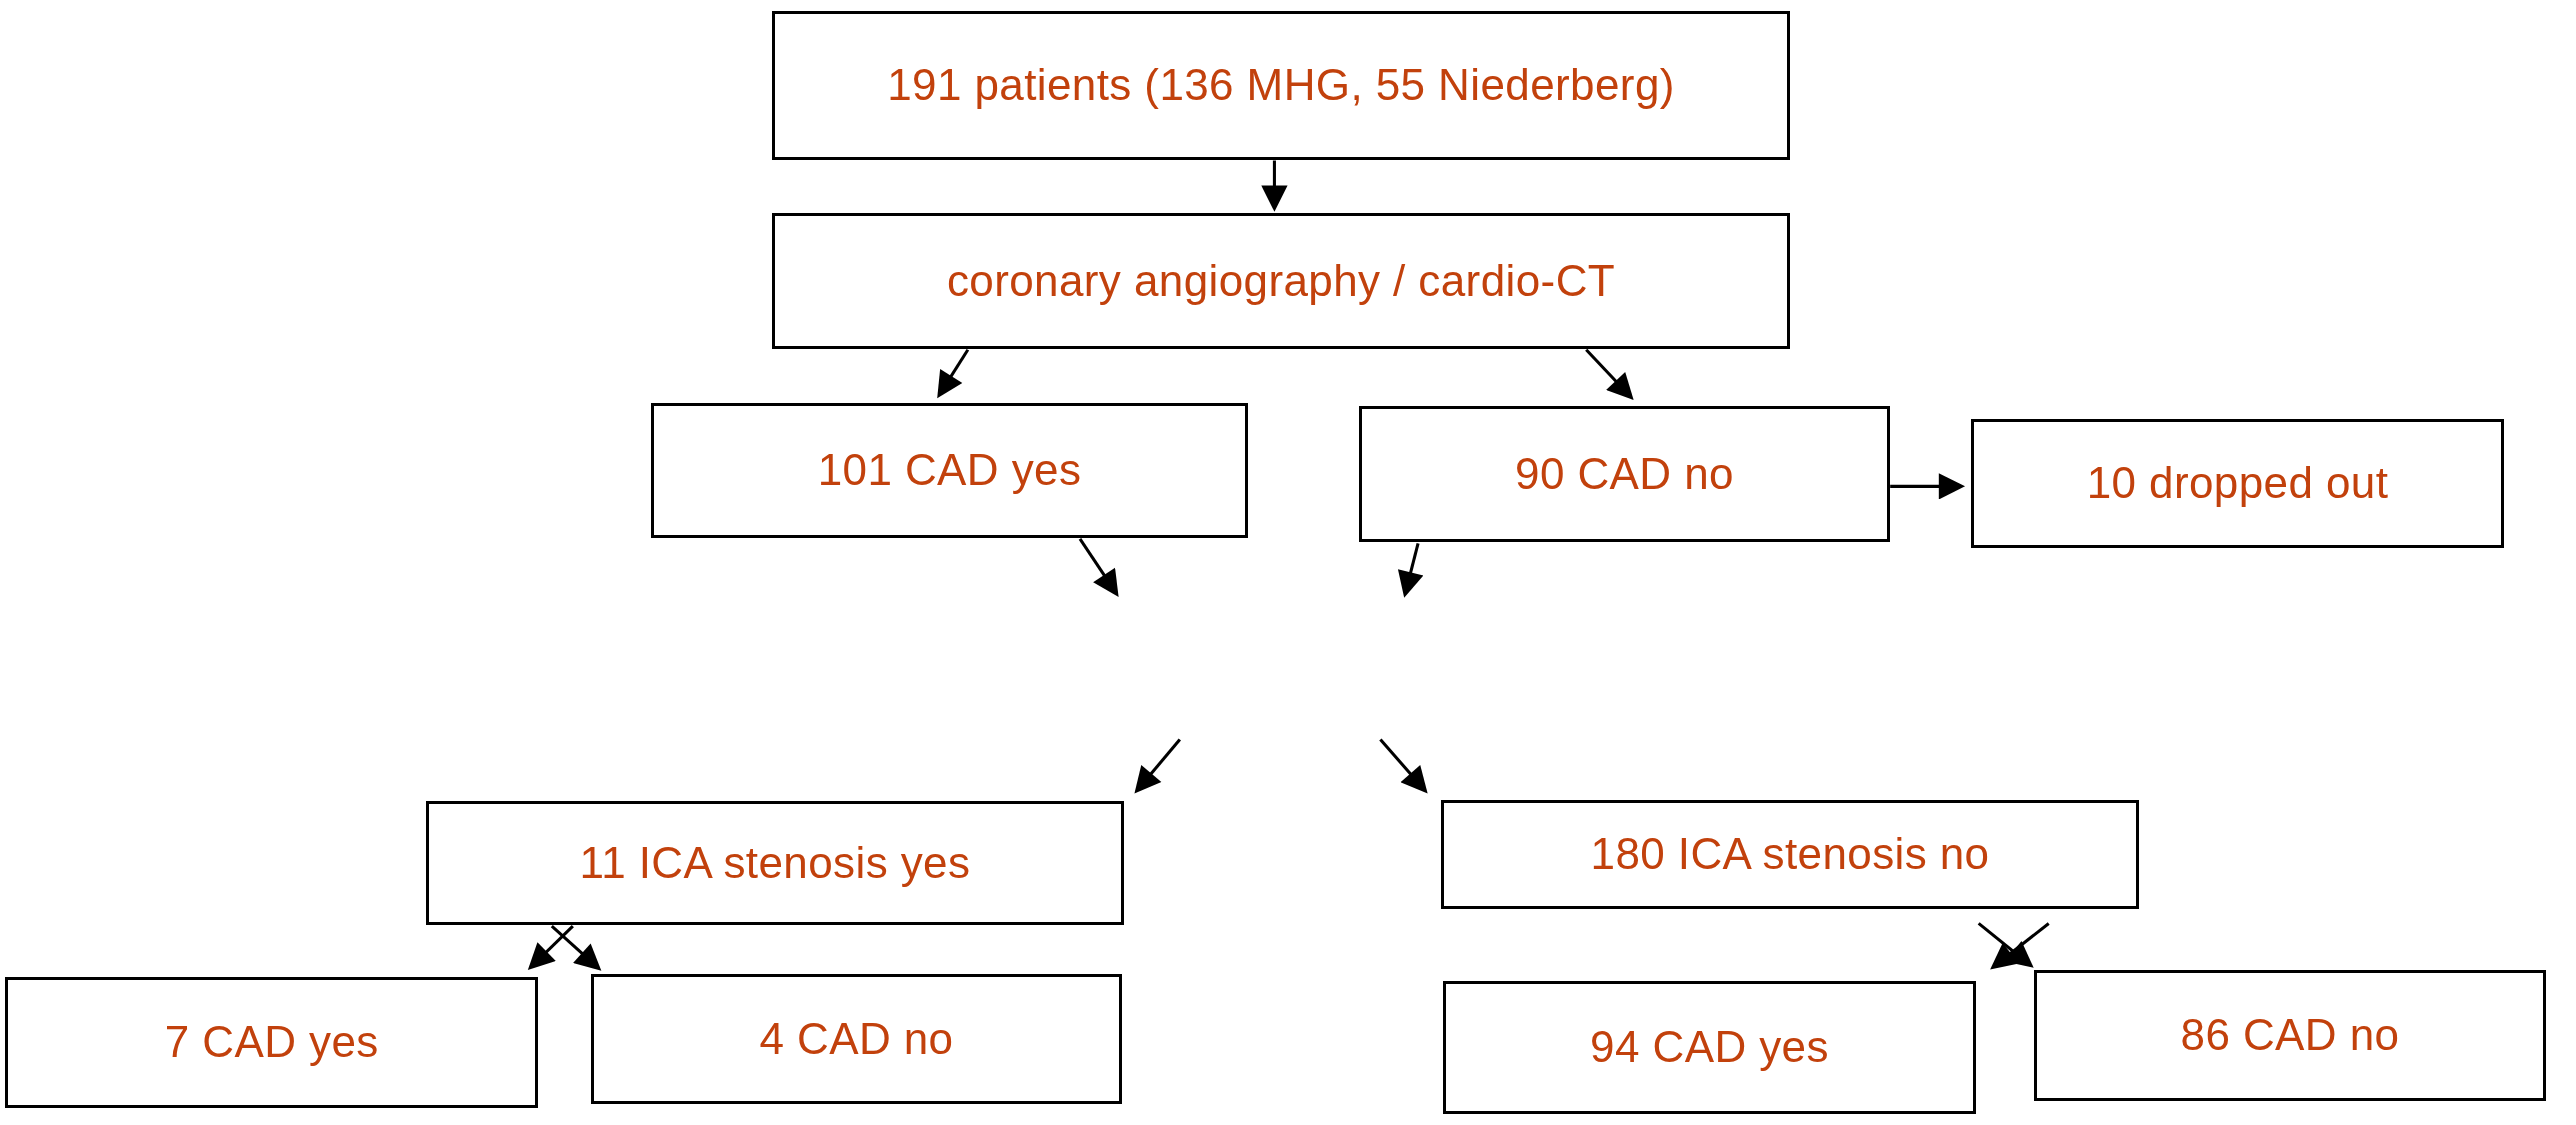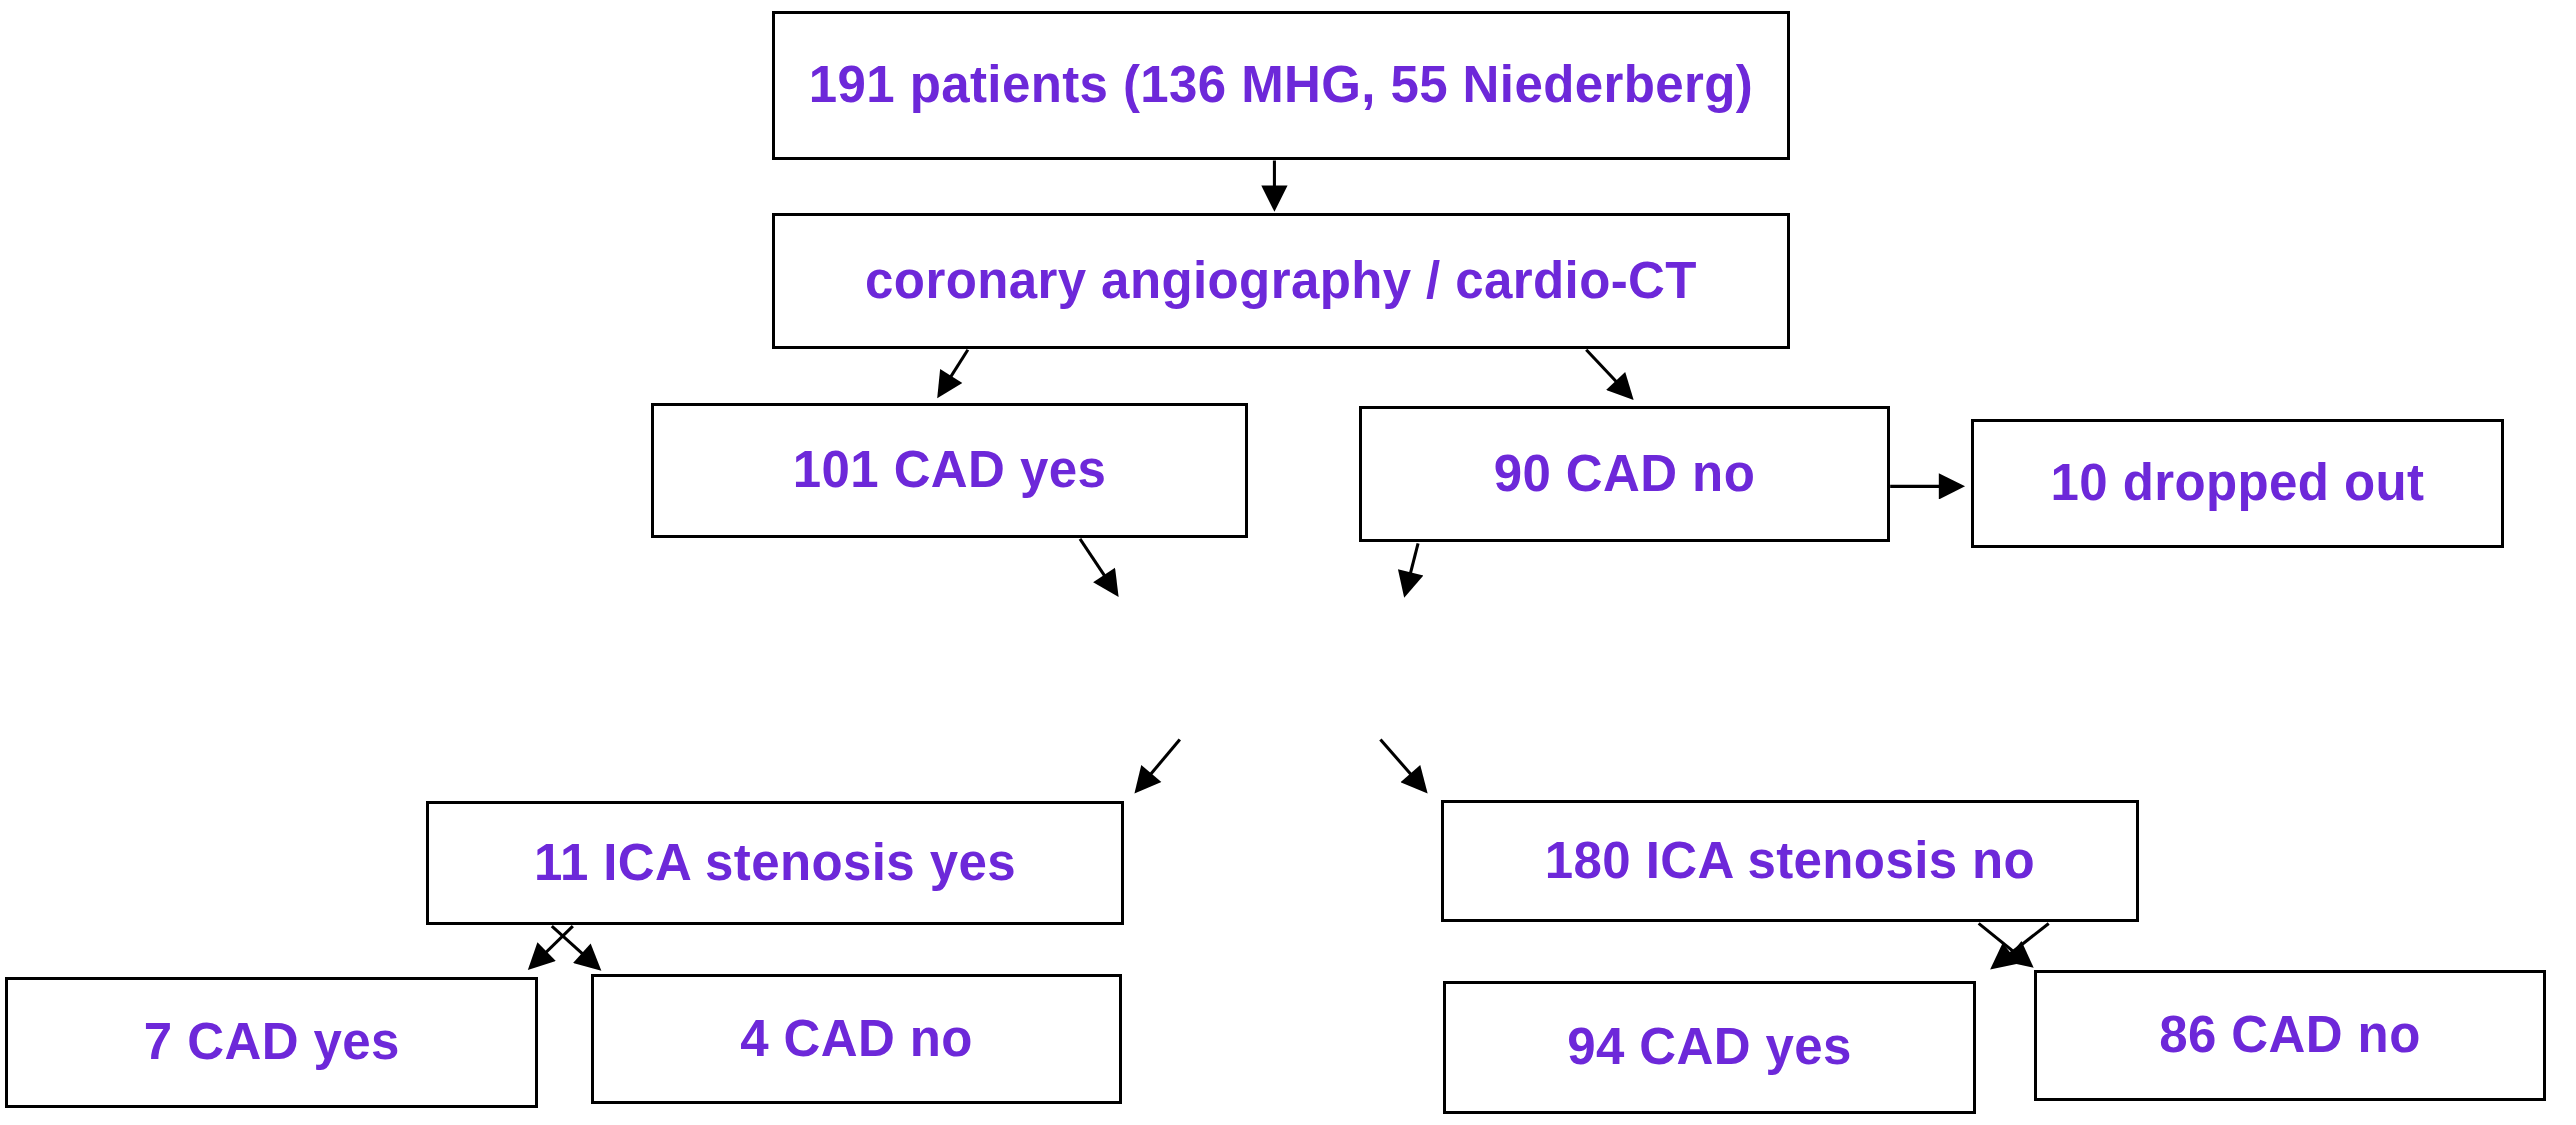--- a/index.html
+++ b/index.html
@@ -25,23 +25,23 @@
     position: absolute;
     box-sizing: border-box;
     background: #ffffff;
     border: 3.5px solid #000000;
     display: flex;
     align-items: center;
     justify-content: center;
     text-align: center;
   }
   .node span {
-    font-size: 51px;
-    font-weight: 700;
-    color: #6d28d9;
+    font-size: 44px;
+    font-weight: 400;
+    color: #c2410c;
     letter-spacing: 0.4px;
     line-height: 1.15;
     white-space: nowrap;
   }
 </style>
 </head>
 <body>
 
 <div class="canvas">
 
@@ -85,21 +85,21 @@
 
   <div class="node" style="left:1971px; top:419px; width:533px; height:129px">
     <span>10 dropped out</span>
   </div>
 
 
   <div class="node" style="left:426px; top:801px; width:698px; height:124px">
     <span>11 ICA stenosis yes</span>
   </div>
 
-  <div class="node" style="left:1441px; top:800px; width:698px; height:122px">
+  <div class="node" style="left:1441px; top:800px; width:698px; height:109px">
     <span>180 ICA stenosis no</span>
   </div>
 
   <div class="node" style="left:5.3px; top:977px; width:533px; height:131px">
     <span>7 CAD yes</span>
   </div>
 
   <div class="node" style="left:591px; top:974px; width:531px; height:130px">
     <span>4 CAD no</span>
   </div>

